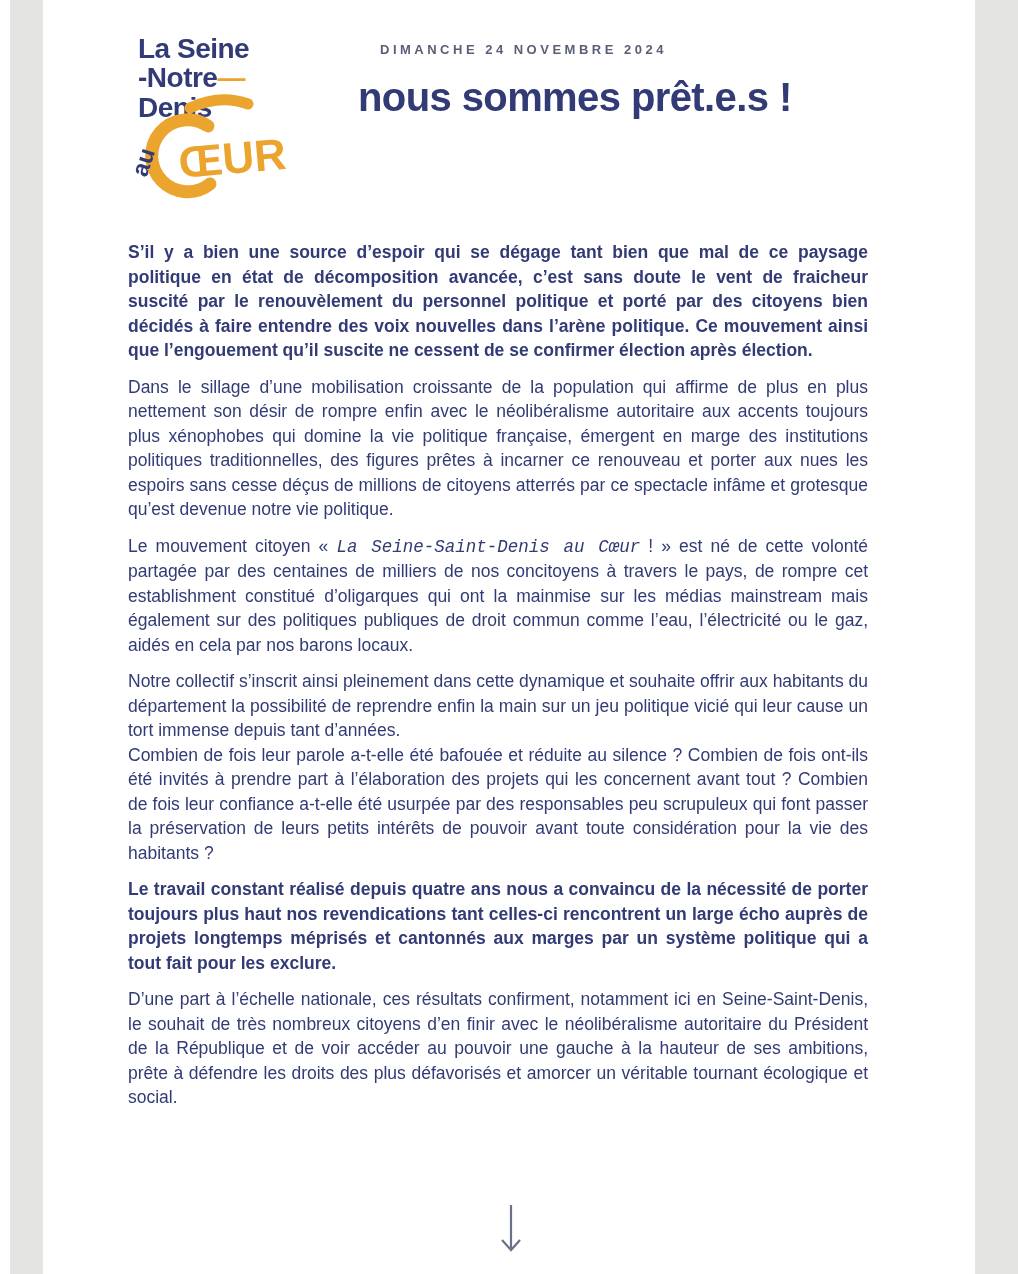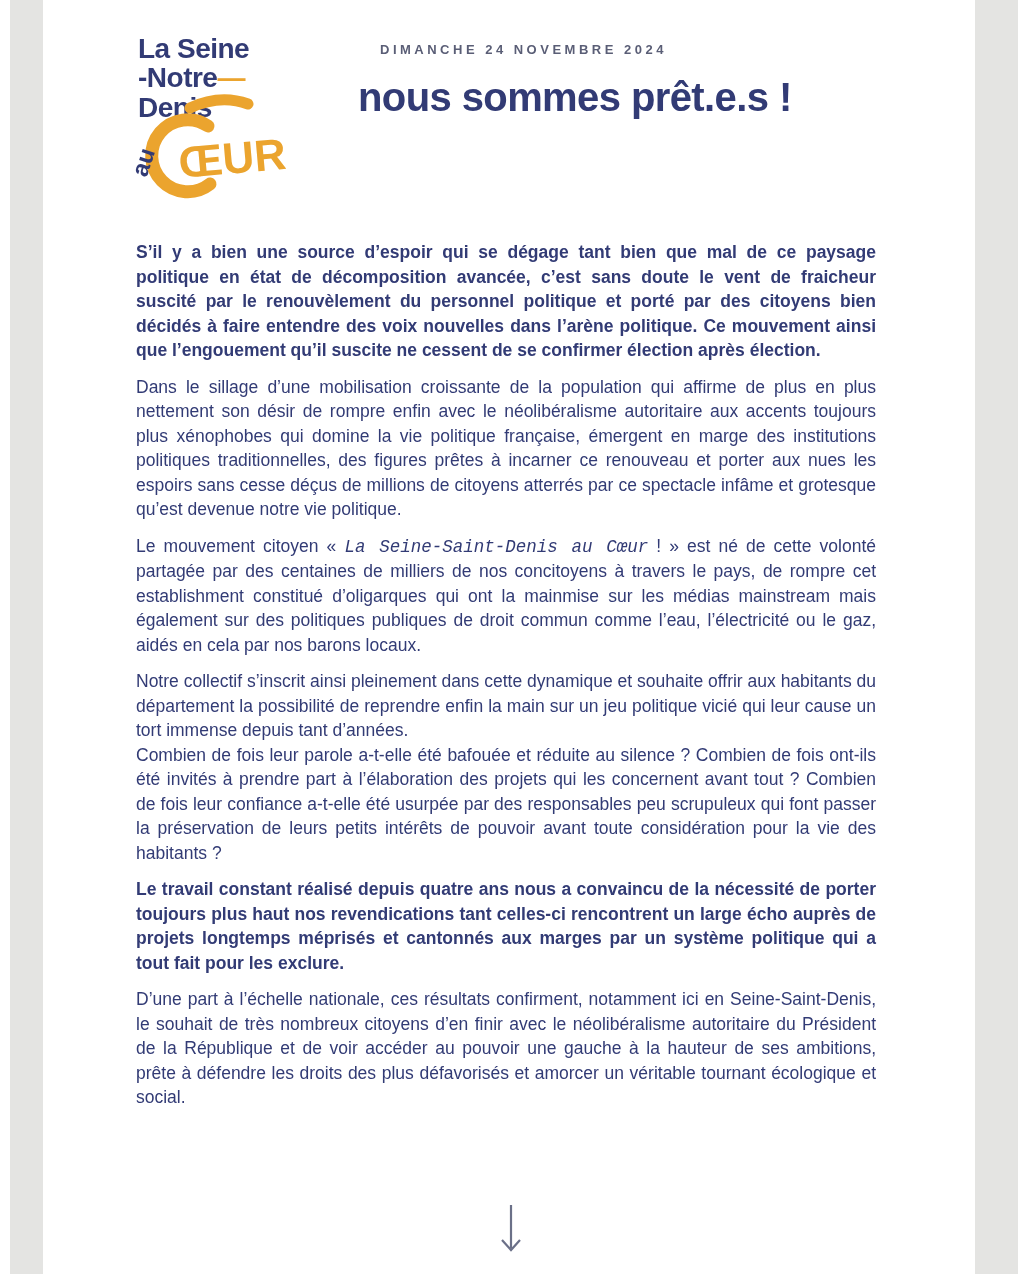--- a/index.html
+++ b/index.html
@@ -28,21 +28,21 @@
     color:var(--dategray,#5a5e76); font-size:13px; font-weight:700; letter-spacing:3.5px;margin-left:20px;
   }
   .page-title {
     position:absolute; left:358px; top:74px; width:560px;
     color:var(--navy,#323b75); font-size:40px; font-weight:800;
     line-height:1.18; letter-spacing:-0.6px;
   }
 
   
   .article {
-    position:absolute; left:136px; top:240px; width:740px;
+    position:absolute; left:128px; top:240px; width:740px;
     color:var(--navy,#323b75); font-size:17.5px; line-height:24.5px;
     text-align:justify; hyphens:auto; -webkit-hyphens:auto;
   }
   .article p { margin:0 0 12px 0; }
   .article p.bold { font-weight:700; }
   .article span.italic { font-style:italic;font-family:Liberation Mono, monospace; }
   .article span.underline {
     text-underline-offset:4px;
     text-decoration-thickness:1.5px;
   }

